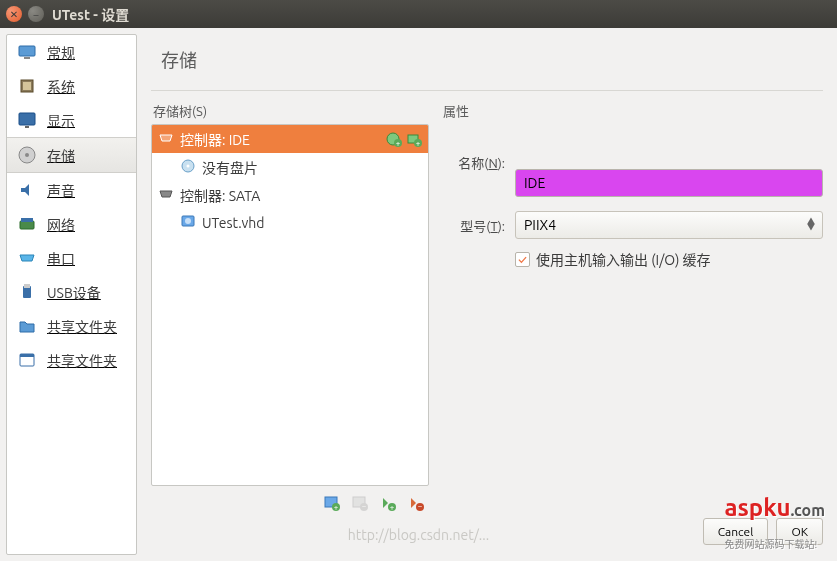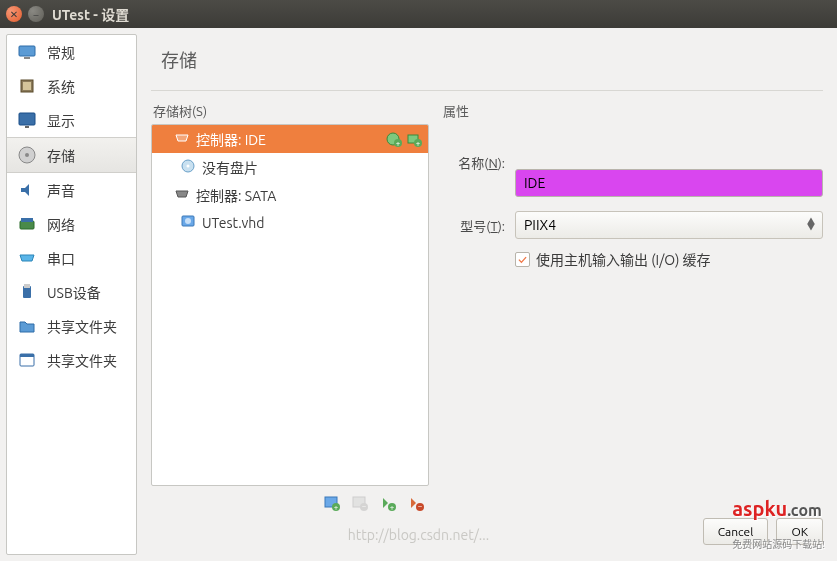--- a/index.html
+++ b/index.html
@@ -7,33 +7,33 @@
     
     .titlebar { height: 28px; background: linear-gradient(#4c4b46,#3c3b37); display: flex; align-items: center; padding: 0 6px; gap: 8px; }
     .win-btns { display: flex; gap: 6px; }
     .win-btn { width: 16px; height: 16px; border-radius: 50%; display: flex; align-items: center; justify-content: center; font-size: 10px; color: #3a3a3a; }
     .win-close { background: radial-gradient(circle at 30% 30%, #f79674, #e35e2f); }
     .win-min { background: radial-gradient(circle at 30% 30%, #8a8983, #5f5e58); }
     .win-title { color: #dfdbd2; font-size: 14px; font-weight: bold; }
     
     .content { display: flex; height: calc(100% - 28px); }
     
-    .sidebar { width: 131px; background: #fff; border: 1px solid #c7c7c3; border-radius: 2px; margin: 6px 0 6px 6px; overflow: hidden; }
+    .sidebar { width: 131px; background: #fff; border: 1px solid #c7c7c3; border-radius: 2px; margin: 6px 0 6px 6px; overflow: hidden; text-decoration: underline; }
     .sidebar-item { display: flex; align-items: center; gap: 10px; padding: 7px 10px; font-size: 14px; color: #3c3c3c; cursor: pointer; }
     .sidebar-item.active { background: linear-gradient(#f2f1ee,#e6e5e2); border-top:1px solid #d0cfcb; border-bottom:1px solid #d0cfcb; }
     .sidebar-icon { width: 20px; height: 20px; display: flex; align-items: center; justify-content: center; }
     
     .main { flex: 1; padding: 10px 14px; display: flex; flex-direction: column; }
     .header { font-size: 18px; color: #5c5c5c; padding: 8px 10px 18px; border-bottom: 1px solid #d8d7d3; }
     .panels { display: flex; gap: 12px; flex: 1; padding-top: 10px; }
     
     .storage-panel { width: 278px; display: flex; flex-direction: column; }
     .panel-label { font-size: 13px; color: #5c5c5c; margin-bottom: 4px; padding-left: 2px; }
     .tree { flex: 1; background: #fff; border: 1px solid #c7c7c3; border-radius: 2px; overflow: auto; }
-    .tree-row { display: flex; align-items: center; padding: 4px 22px; font-size: 14px; gap: 6px; position: relative; }
+    .tree-row { display: flex; align-items: center; padding: 4px 6px; font-size: 14px; gap: 6px; position: relative; }
     .tree-row.selected { background: #ef7f3e; color: #fff; }
     .tree-row.child { padding-left: 28px; color: #3c3c3c; }
     .row-actions { position: absolute; right: 6px; display: flex; gap: 4px; }
     .action-icon { width: 16px; height: 16px; }
     .toolbar { display: flex; justify-content: flex-end; gap: 10px; padding: 8px 4px 0; }
     .tb-icon { width: 18px; height: 18px; cursor: pointer; }
     
     .props-panel { flex: 1; display: flex; flex-direction: column; }
     .prop-row { display: flex; align-items: center; gap: 10px; padding: 4px 0 10px; }
     .prop-label { width: 64px; text-align: right; font-size: 13px; color: #4a4a4a; }
@@ -251,15 +251,15 @@
 
     <div class="buttons">
       <button class="btn">Cancel</button>
       <button class="btn">OK</button>
     </div>
   </div>
 </div>
 
 <div class="blog-url">http://blog.csdn.net/...</div>
 <div class="watermark">
-  <span style="color:#d22;font-size:20px;">aspku</span><span style="color:#555;font-size:16px;">.com</span><br>
+  <span style="color:#d22;font-size:24px;">aspku</span><span style="color:#555;font-size:16px;">.com</span><br>
   <span style="font-size:10px;color:#888;font-weight:normal;">免费网站源码下载站!</span>
 </div>
 
 </body></html>

